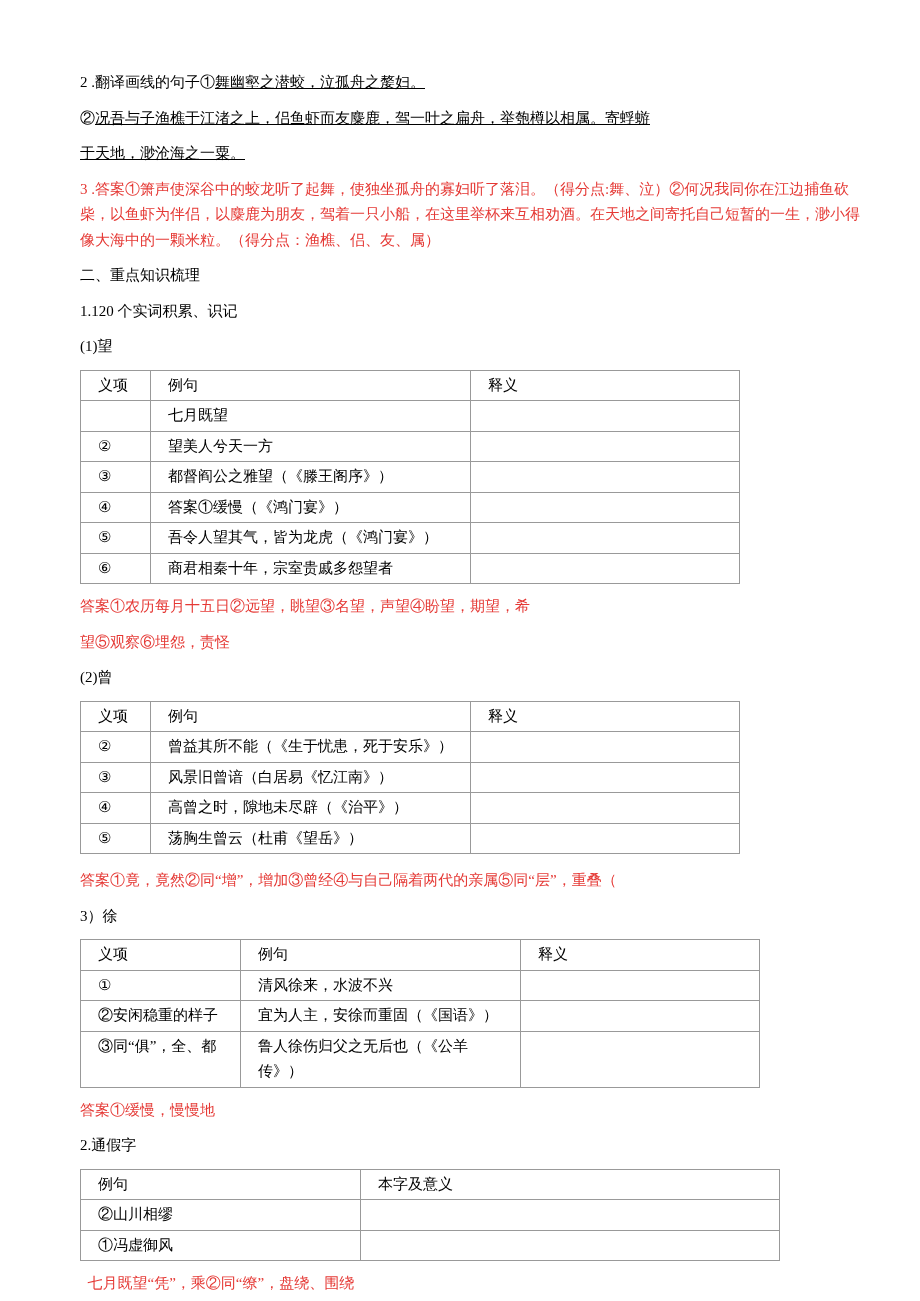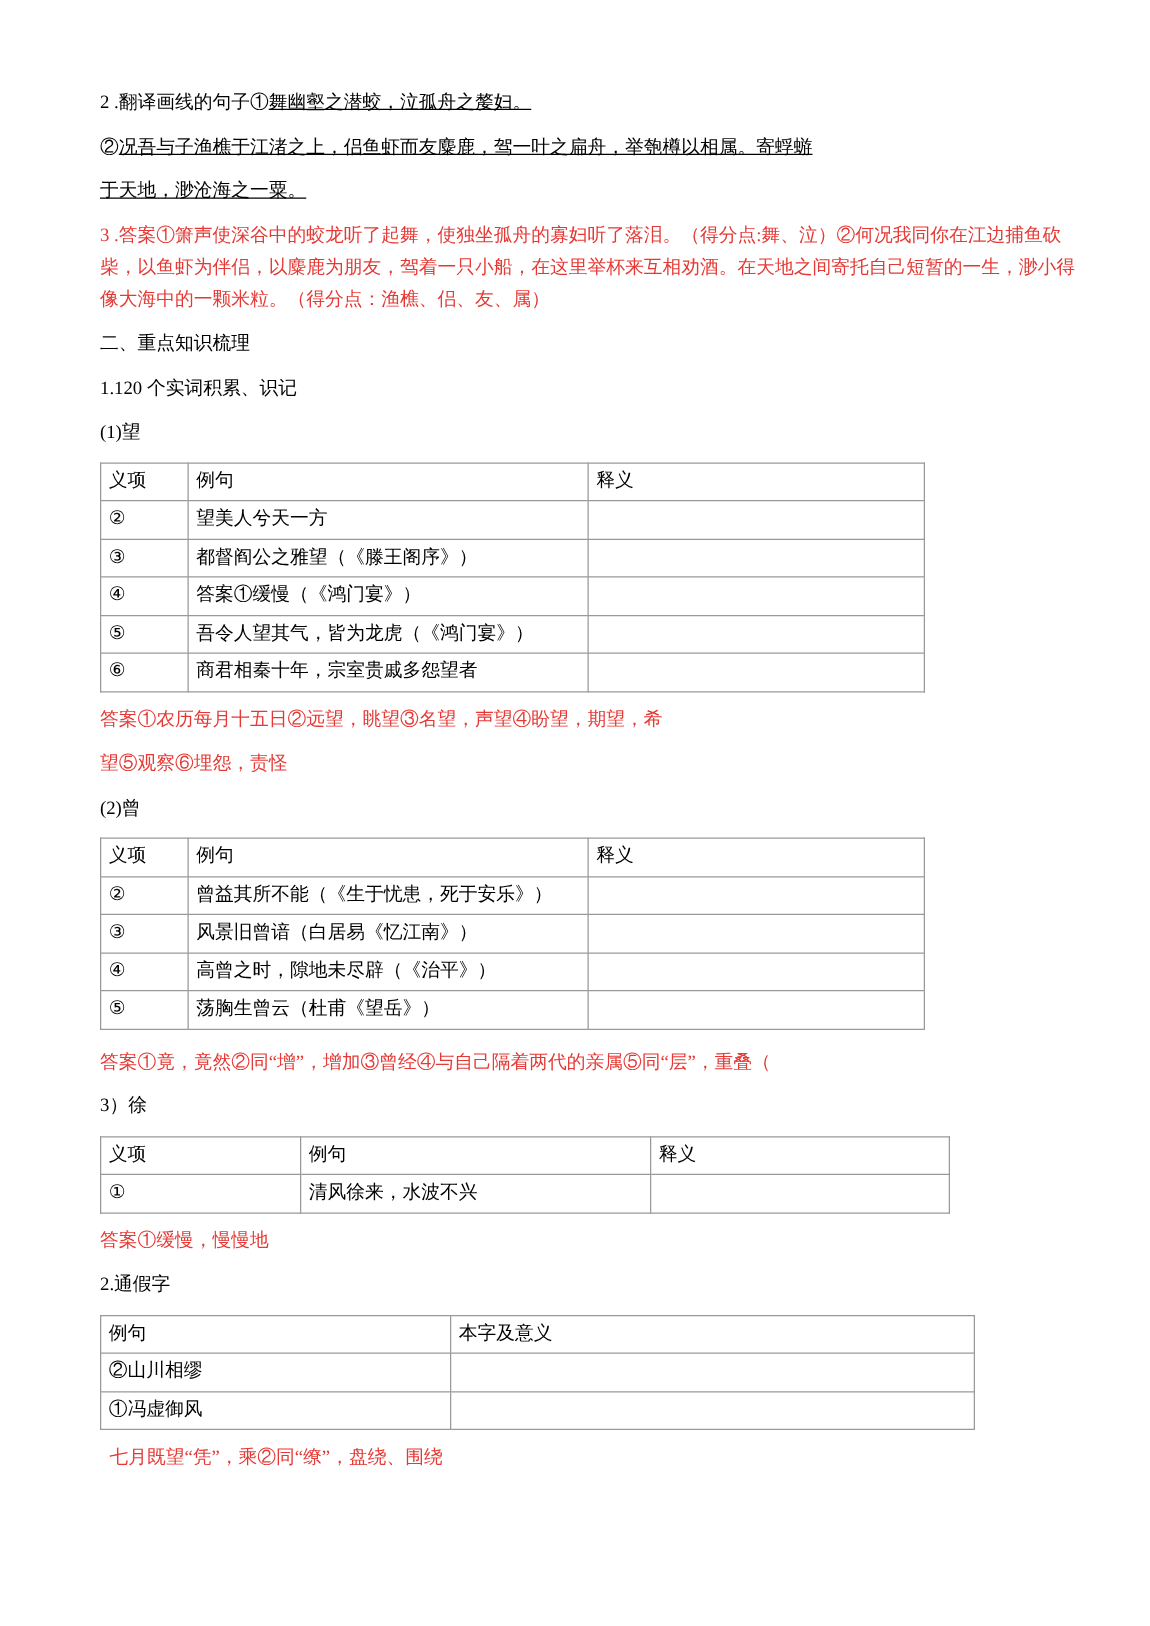--- a/index.html
+++ b/index.html
@@ -15,21 +15,21 @@
   }
   .red { color: #e53935; }
   .underline { text-decoration: underline; }
   p { margin: 10px 0; }
   table {
     border-collapse: collapse;
     margin: 4px 0;
   }
   td {
     border: 1px solid #999;
-    padding: 2px 6px;
+    padding: 2px 17px;
     vertical-align: top;
     font-size: 15px;
   }
 </style>
 </head>
 <body>
 
 <p>
   <span>2 .翻译画线的句子①</span><span class="underline">舞幽壑之潜蛟，泣孤舟之嫠妇。</span>
 </p>
@@ -51,20 +51,25 @@
       <col style="width:70px">
       <col style="width:320px">
       <col>
     </colgroup>
   <tbody>
       <tr>
     <td>义项</td>
     <td>例句</td>
     <td>释义</td>
   </tr>
+  <tr>
+        <td></td>
+        <td>七月既望</td>
+        <td></td>
+      </tr>
   <tr>
         <td>②</td>
         <td>望美人兮天一方</td>
         <td></td>
       </tr>
   <tr>
         <td>③</td>
         <td>都督阎公之雅望（《滕王阁序》）</td>
         <td></td>
       </tr>
@@ -136,20 +141,30 @@
       <tr>
     <td>义项</td>
     <td>例句</td>
     <td>释义</td>
   </tr>
   <tr>
         <td>①</td>
         <td>清风徐来，水波不兴</td>
         <td></td>
       </tr>
+  <tr>
+        <td>②安闲稳重的样子</td>
+        <td>宜为人主，安徐而重固（《国语》）</td>
+        <td></td>
+      </tr>
+  <tr>
+        <td>③同“俱”，全、都</td>
+        <td>鲁人徐伤归父之无后也（《公羊传》）</td>
+        <td></td>
+      </tr>
 </tbody>
   </table>
 <p class="red">答案①缓慢，慢慢地</p>
 
 <p>2.通假字</p>
 <table style="width:700px">
   <colgroup>
       <col style="width:280px">
       <col>
     </colgroup>

